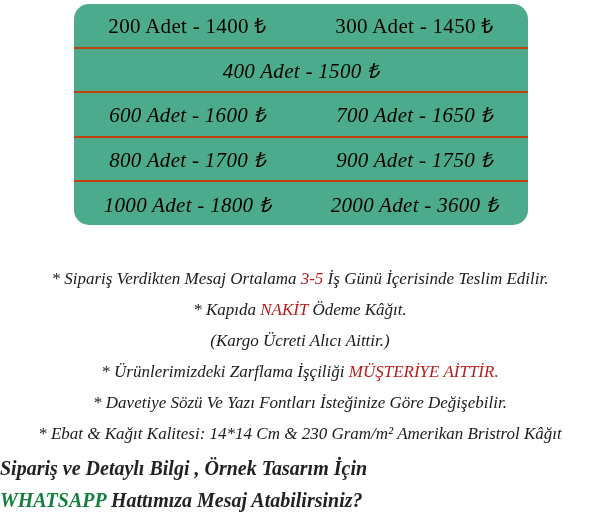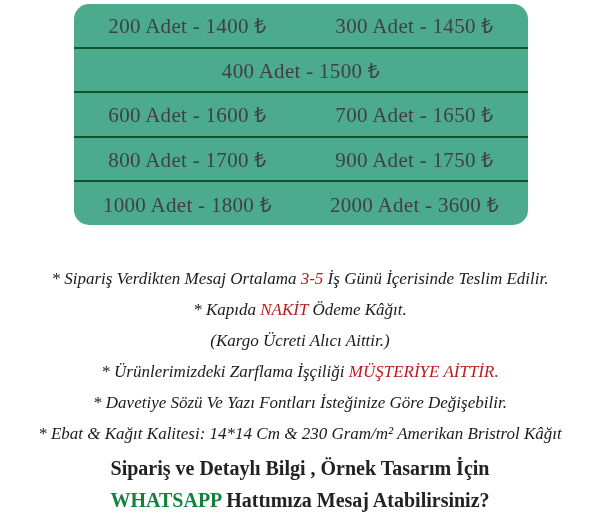--- a/index.html
+++ b/index.html
@@ -19,27 +19,27 @@
       top: 4px;
       width: 454px;
       height: 221px;
       background: #4dab8d;
       border-radius: 15px;
       overflow: hidden;
       display: flex;
       flex-direction: column;
     }
     .price-row { flex: 1; display: flex; }
-    .price-row + .price-row { border-top: 2px solid #14532d; }
+    .price-row + .price-row { border-top: 2px solid #c2410c; font-style: italic; }
     .price-cell {
       flex: 1;
       display: flex;
       align-items: center;
       justify-content: center;
-      color: #404040;
+      color: #000000;
       font-size: 21px;
       letter-spacing: 0.3px;
       white-space: nowrap;
     }
 
     
     .notes {
       position: absolute;
       left: 0;
       top: 263px;
@@ -51,21 +51,21 @@
     }
     .note-line { height: 31px; line-height: 31px; white-space: nowrap; }
     .red { color: #b91c1c; }
 
     
     .footer {
       position: absolute;
       left: 0;
       top: 452px;
       width: 600px;
-      text-align: center;
+      font-style: italic;
       font-weight: bold;
       font-size: 20px;
       color: #222222;
     }
     .footer-line { height: 32px; line-height: 32px; white-space: nowrap; }
     .green { color: #15803d; }
   </style>
 </head>
 <body>
 

